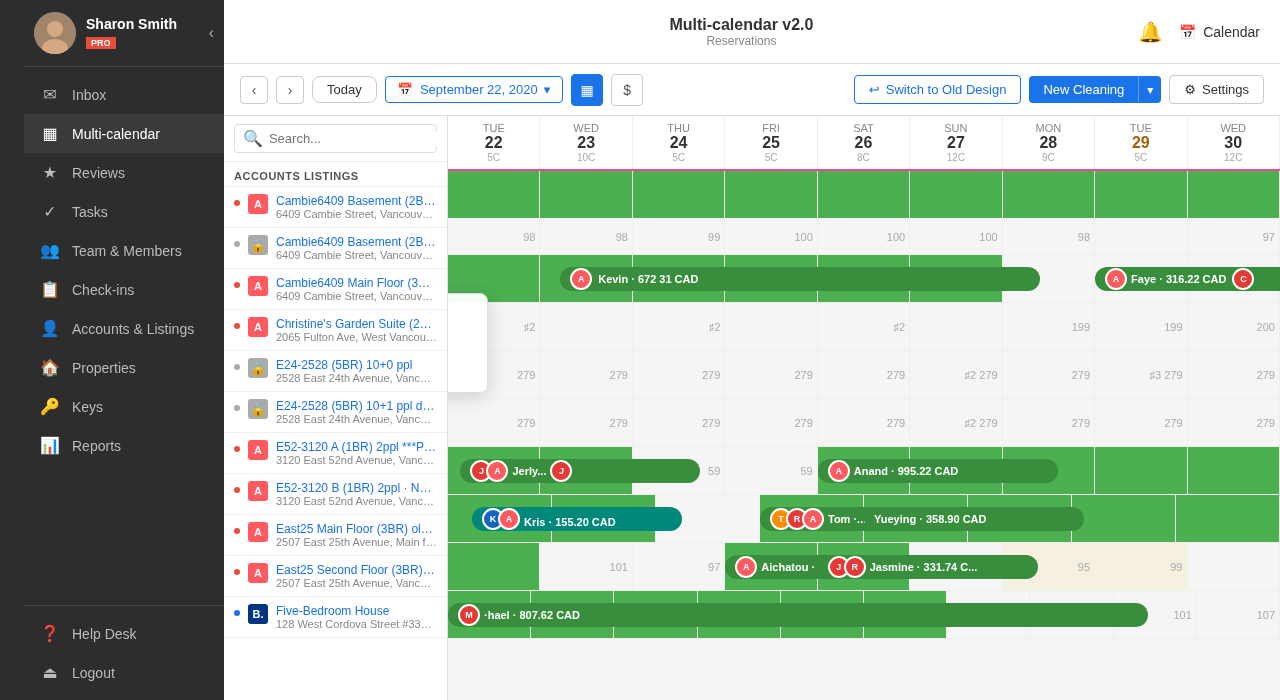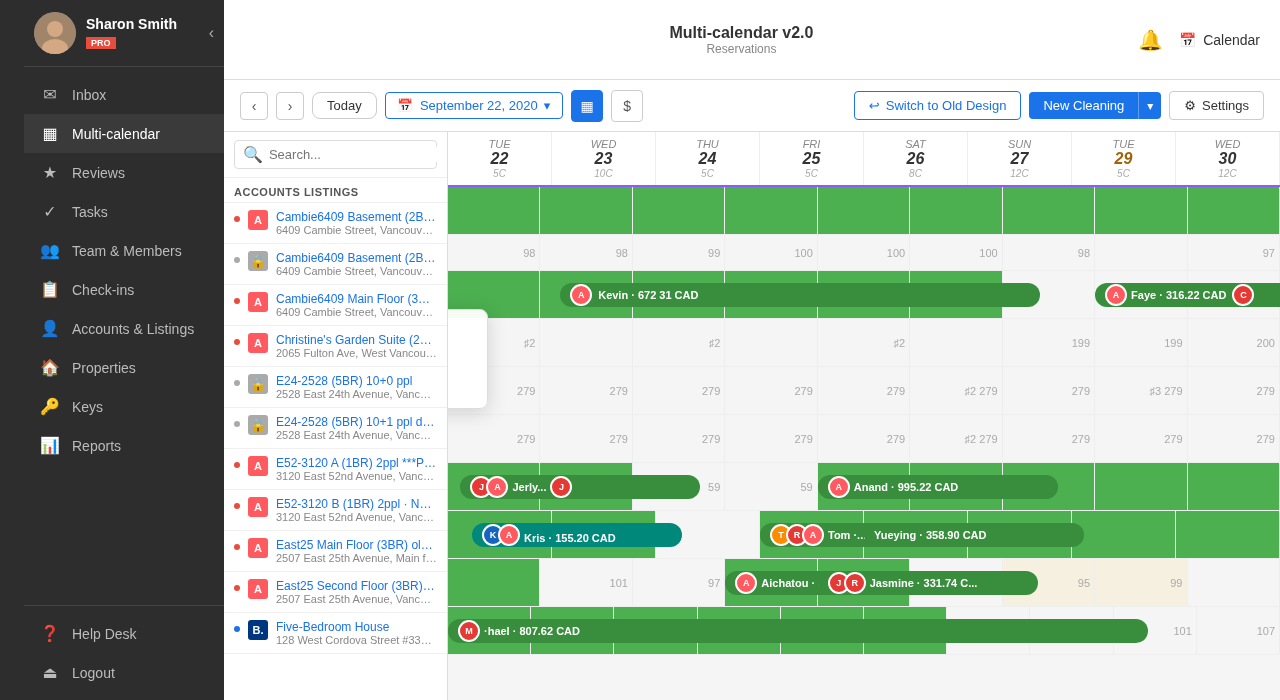--- a/index.html
+++ b/index.html
@@ -17,21 +17,21 @@
     .sidebar-nav { flex: 1; overflow-y: auto; padding: 8px 0; }
     .nav-item { display: flex; align-items: center; gap: 12px; padding: 10px 16px; cursor: pointer; color: #bbb; font-size: 14px; transition: background 0.15s; }
     .nav-item.active { color: #fff; background: #3a3a3a; }
     .nav-item .nav-icon { width: 20px; text-align: center; font-size: 16px; }
     .sidebar-footer { border-top: 1px solid #444; padding: 8px 0; }
 
     
     .main { flex: 1; display: flex; flex-direction: column; overflow: hidden; background: #f5f5f5; }
 
     
-    .topbar { background: #fff; border-bottom: 1px solid #ddd; padding: 0 20px; height: 80px; display: flex; align-items: center; justify-content: space-between; }
+    .topbar { background: #fff; border-bottom: 1px solid #ddd; padding: 0 20px; height: 64px; display: flex; align-items: center; justify-content: space-between; }
     .topbar-title { text-align: center; flex: 1; }
     .topbar-title-main { font-size: 16px; font-weight: 600; color: #333; }
     .topbar-title-sub { font-size: 12px; color: #888; }
     .topbar-right { display: flex; align-items: center; gap: 16px; }
     .topbar-bell { font-size: 20px; color: #555; cursor: pointer; }
     .topbar-calendar-btn { display: flex; align-items: center; gap: 6px; font-size: 14px; color: #333; cursor: pointer; }
 
     
     .toolbar { background: #fff; border-bottom: 1px solid #ddd; padding: 0 16px; height: 52px; display: flex; align-items: center; gap: 8px; }
     .toolbar-nav-btn { width: 28px; height: 28px; border: 1px solid #ccc; border-radius: 4px; background: #fff; cursor: pointer; display: flex; align-items: center; justify-content: center; font-size: 14px; color: #555; }
@@ -63,21 +63,21 @@
     .listing-icon.airbnb { background: #ff5a5f; }
     .listing-icon.booking { background: #003580; }
     .listing-icon.lock { background: #aaa; font-size: 13px; }
     .listing-text { flex: 1; min-width: 0; }
     .listing-name { font-size: 12px; color: #1a73e8; font-weight: 500; white-space: nowrap; overflow: hidden; text-overflow: ellipsis; }
     .listing-addr { font-size: 11px; color: #888; white-space: nowrap; overflow: hidden; text-overflow: ellipsis; }
     .section-header { padding: 8px 10px 4px; font-size: 11px; font-weight: 700; color: #555; text-transform: uppercase; letter-spacing: 0.5px; border-bottom: 1px solid #eee; }
 
     
     .calendar-grid { flex: 1; overflow-x: auto; overflow-y: auto; position: relative; }
-    .grid-header { display: flex; position: sticky; top: 0; background: #fff; z-index: 10; border-bottom: 2px solid #8b5cf6; font-style: italic; }
+    .grid-header { display: flex; position: sticky; top: 0; background: #fff; z-index: 10; border-bottom: 2px solid #ec4899; }
     .grid-day-col { flex: 1; min-width: 80px; text-align: center; padding: 6px 4px; border-right: 1px solid #eee; }
     .grid-day-name { font-size: 11px; color: #888; text-transform: uppercase; }
     .grid-day-num { font-size: 16px; font-weight: 600; color: #333; }
     .grid-day-today .grid-day-num { color: #1a73e8; }
     .grid-day-count { font-size: 10px; color: #aaa; }
     .grid-row { display: flex; border-bottom: 1px solid #eee; height: 48px; position: relative; }
     .grid-cell { flex: 1; min-width: 80px; border-right: 1px solid #eee; position: relative; display: flex; align-items: center; justify-content: flex-end; padding-right: 4px; font-size: 11px; color: #aaa; }
     .grid-cell.green-bg { background: #4caf50; }
     .grid-cell.beige-bg { background: #f5f0e0; }
     .reservation-bar { position: absolute; height: 24px; border-radius: 12px; display: flex; align-items: center; padding: 0 10px; font-size: 11px; font-weight: 600; color: #fff; z-index: 5; white-space: nowrap; overflow: hidden; top: 50%; transform: translateY(-50%); }
@@ -349,20 +349,25 @@
         <div class="grid-day-col">
           <div class="grid-day-name">SAT</div>
           <div class="grid-day-num">26</div>
           <div class="grid-day-count">8C</div>
         </div>
         <div class="grid-day-col">
           <div class="grid-day-name">SUN</div>
           <div class="grid-day-num">27</div>
           <div class="grid-day-count">12C</div>
         </div>
+        <div class="grid-day-col">
+          <div class="grid-day-name">MON</div>
+          <div class="grid-day-num">28</div>
+          <div class="grid-day-count">9C</div>
+        </div>
         <div class="grid-day-col grid-day-today">
           <div class="grid-day-name">TUE</div>
           <div class="grid-day-num" style="color:#a16207">29</div>
           <div class="grid-day-count">5C</div>
         </div>
         <div class="grid-day-col">
           <div class="grid-day-name">WED</div>
           <div class="grid-day-num">30</div>
           <div class="grid-day-count">12C</div>
         </div>

